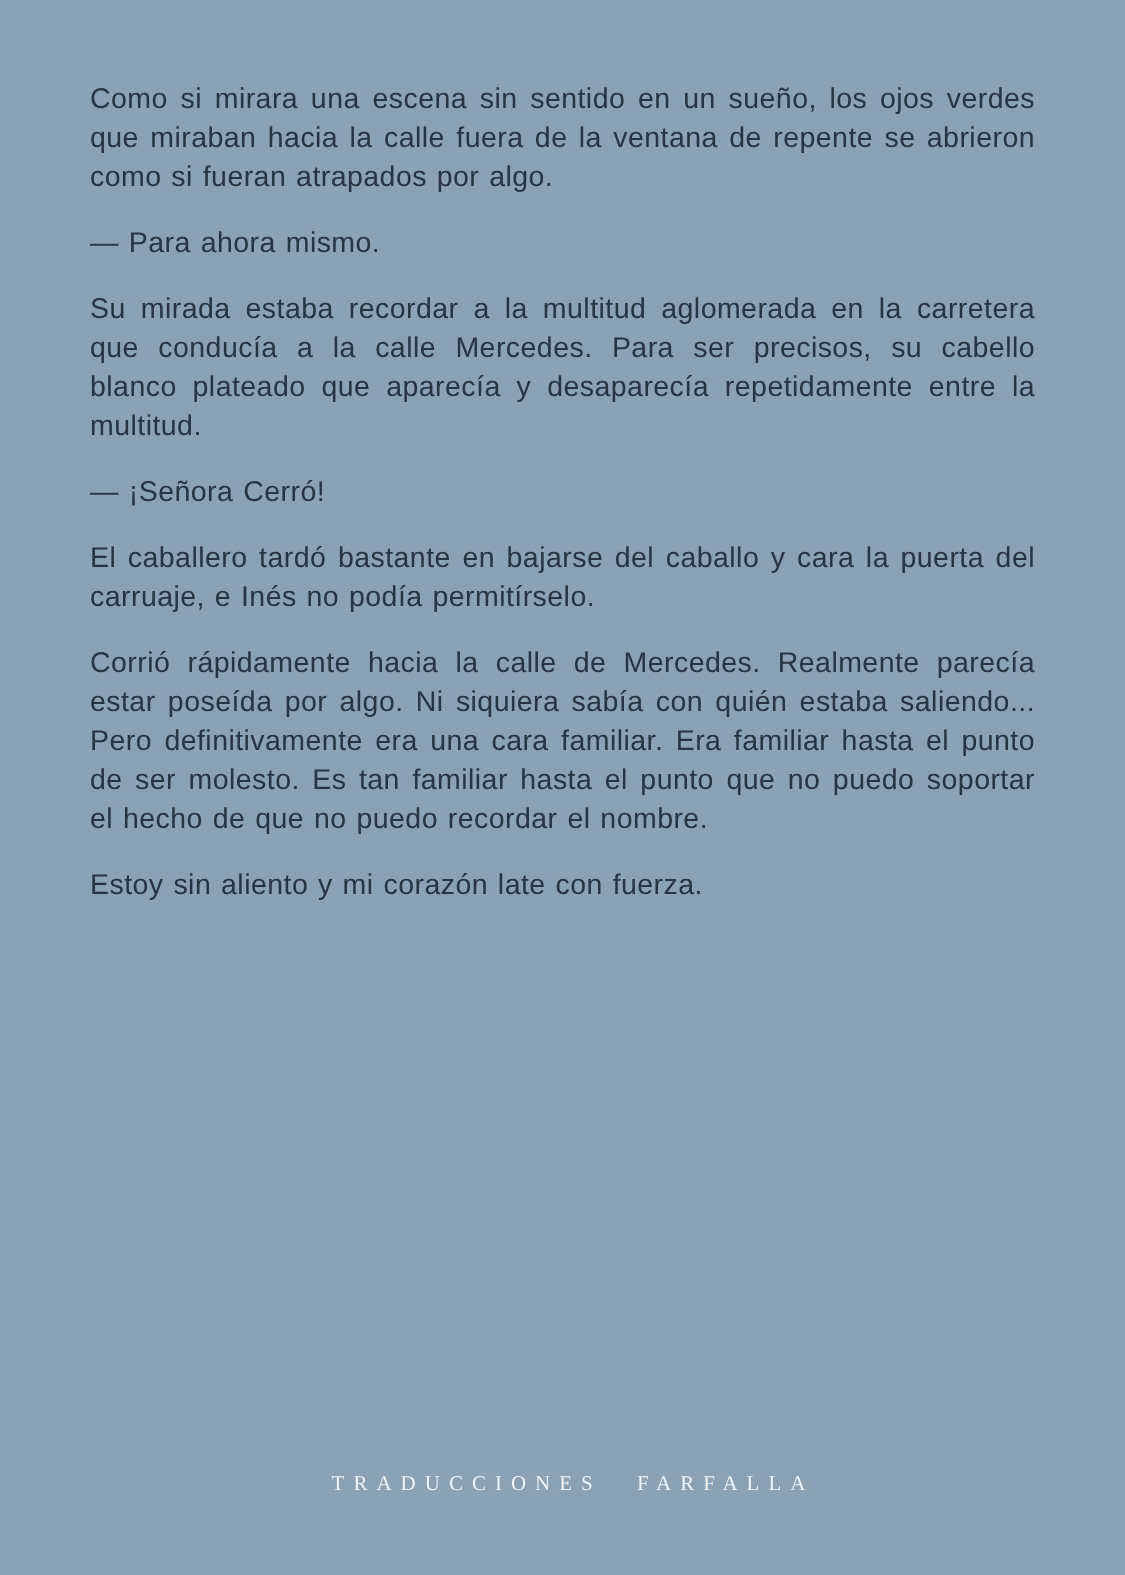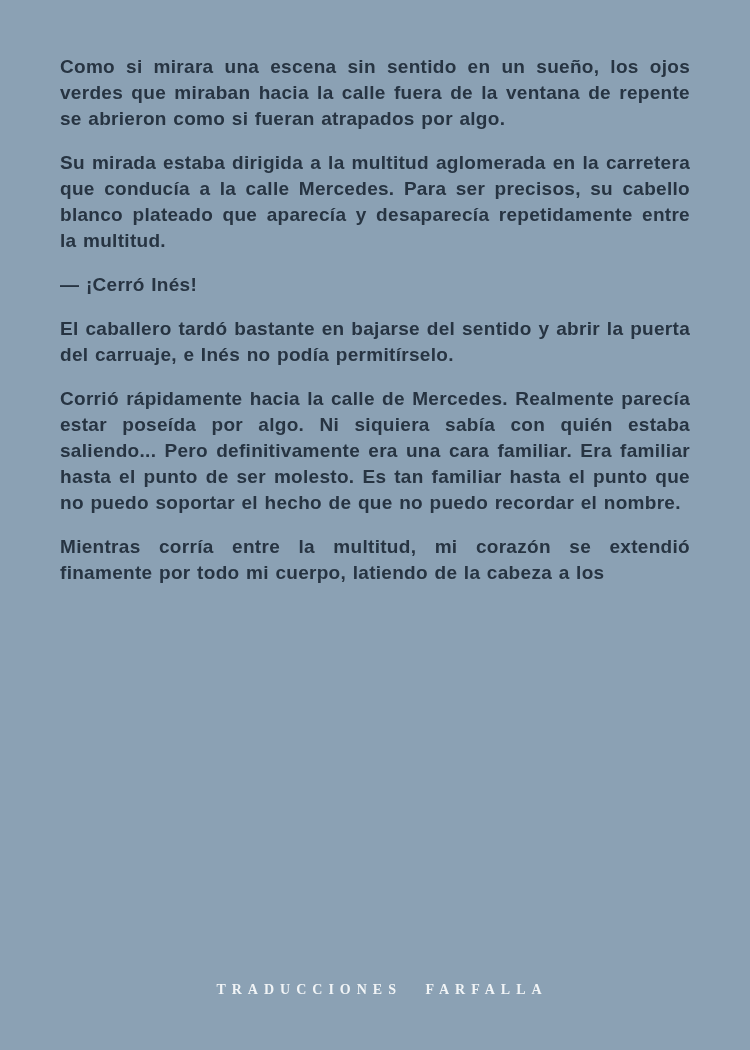--- a/index.html
+++ b/index.html
@@ -22,42 +22,43 @@
     font-family: "Liberation Sans", "DejaVu Sans", sans-serif;
   }
   .body-par {
     margin: 0 0 18px 0;
     color: #273442;
     font-size: 19px;
     line-height: 26px;
     text-align: justify;
     letter-spacing: 0.3px;
     word-spacing: 1px;
-    font-weight: 700;
+    font-weight: 400;
   }
   .footer-credit {
     position: absolute;
     left: 0;
     right: 0;
     bottom: 52px;
     text-align: center;
     font-family: "Liberation Serif", "DejaVu Serif", serif;
     color: #F1F4F6;
     font-size: 14px;
     letter-spacing: 6px;
     word-spacing: 14px;
-    font-weight: 700;
+    font-weight: 400;
     padding-left: 14px;
   }
 </style>
 </head>
 <body>
 
 <div class="page">
   <p class="body-par">Como si mirara una escena sin sentido en un sueño, los ojos verdes que miraban hacia la calle fuera de la ventana de repente se abrieron como si fueran atrapados por algo.</p>
-  <p class="body-par">Su mirada estaba dirigida a la multitud aglomerada en la carretera que conducía a la calle Mercedes. Para ser precisos, su cabello blanco plateado que aparecía y desaparecía repetidamente entre la multitud.</p>
-  <p class="body-par">— ¡Cerró Inés!</p>
-  <p class="body-par">El caballero tardó bastante en bajarse del sentido y abrir la puerta del carruaje, e Inés no podía permitírselo.</p>
+  <p class="body-par">— Para ahora mismo.</p>
+  <p class="body-par">Su mirada estaba recordar a la multitud aglomerada en la carretera que conducía a la calle Mercedes. Para ser precisos, su cabello blanco plateado que aparecía y desaparecía repetidamente entre la multitud.</p>
+  <p class="body-par">— ¡Señora Cerró!</p>
+  <p class="body-par">El caballero tardó bastante en bajarse del caballo y cara la puerta del carruaje, e Inés no podía permitírselo.</p>
   <p class="body-par">Corrió rápidamente hacia la calle de Mercedes. Realmente parecía estar poseída por algo. Ni siquiera sabía con quién estaba saliendo... Pero definitivamente era una cara familiar. Era familiar hasta el punto de ser molesto. Es tan familiar hasta el punto que no puedo soportar el hecho de que no puedo recordar el nombre.</p>
-  <p class="body-par">Mientras corría entre la multitud, mi corazón se extendió finamente por todo mi cuerpo, latiendo de la cabeza a los</p>
+  <p class="body-par">Estoy sin aliento y mi corazón late con fuerza.</p>
 
   <div class="footer-credit">TRADUCCIONES FARFALLA</div>
 </div>
 
 </body></html>

